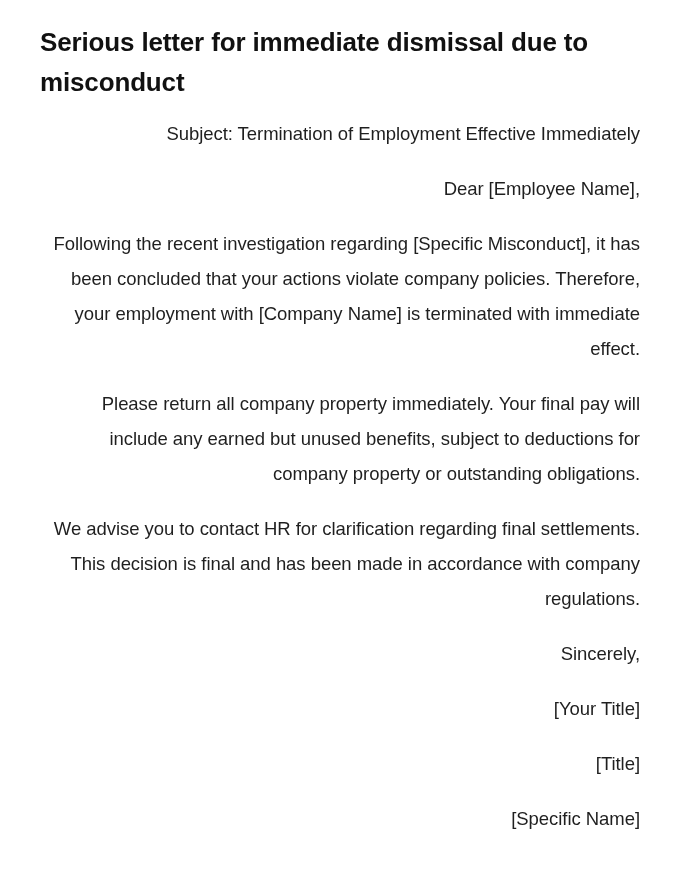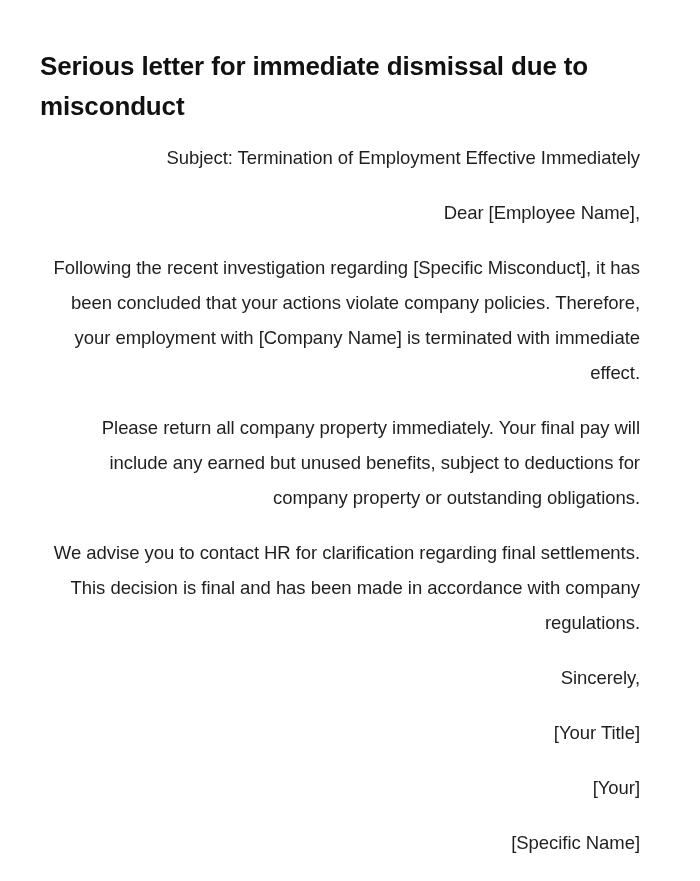--- a/index.html
+++ b/index.html
@@ -16,21 +16,20 @@
     -webkit-font-smoothing: antialiased;
     overflow: hidden;
   }
 
   .page {
     width: 700px;
     height: 844px;
     background: #ffffff;
     box-sizing: border-box;
     padding: 22px 60px 0 40px;
-    margin-top: 24px;
   }
 
   .doc-title {
     font-size: 26px;
     font-weight: bold;
     line-height: 40px;
     letter-spacing: -0.15px;
     color: #111111;
     margin: 0 0 14px 0;
     max-width: 600px;
@@ -85,18 +84,18 @@
     <p class="para">Following the recent investigation regarding [Specific Misconduct], it has been concluded that your actions violate company policies. Therefore, your employment with [Company Name] is terminated with immediate effect.</p>
 
     <p class="para">Please return all company property immediately. Your final pay will include any earned but unused benefits, subject to deductions for company property or outstanding obligations.</p>
 
     <p class="para">We advise you to contact HR for clarification regarding final settlements. This decision is final and has been made in accordance with company regulations.</p>
 
     <p class="para sign-off">Sincerely,</p>
 
     <p class="para sign-name">[Your Title]</p>
 
-    <p class="para sign-title">[Your]</p>
+    <p class="para sign-title">[Title]</p>
 
     <p class="para sign-company">[Specific Name]</p>
 
   </div>
 </div>
 
 </body></html>

